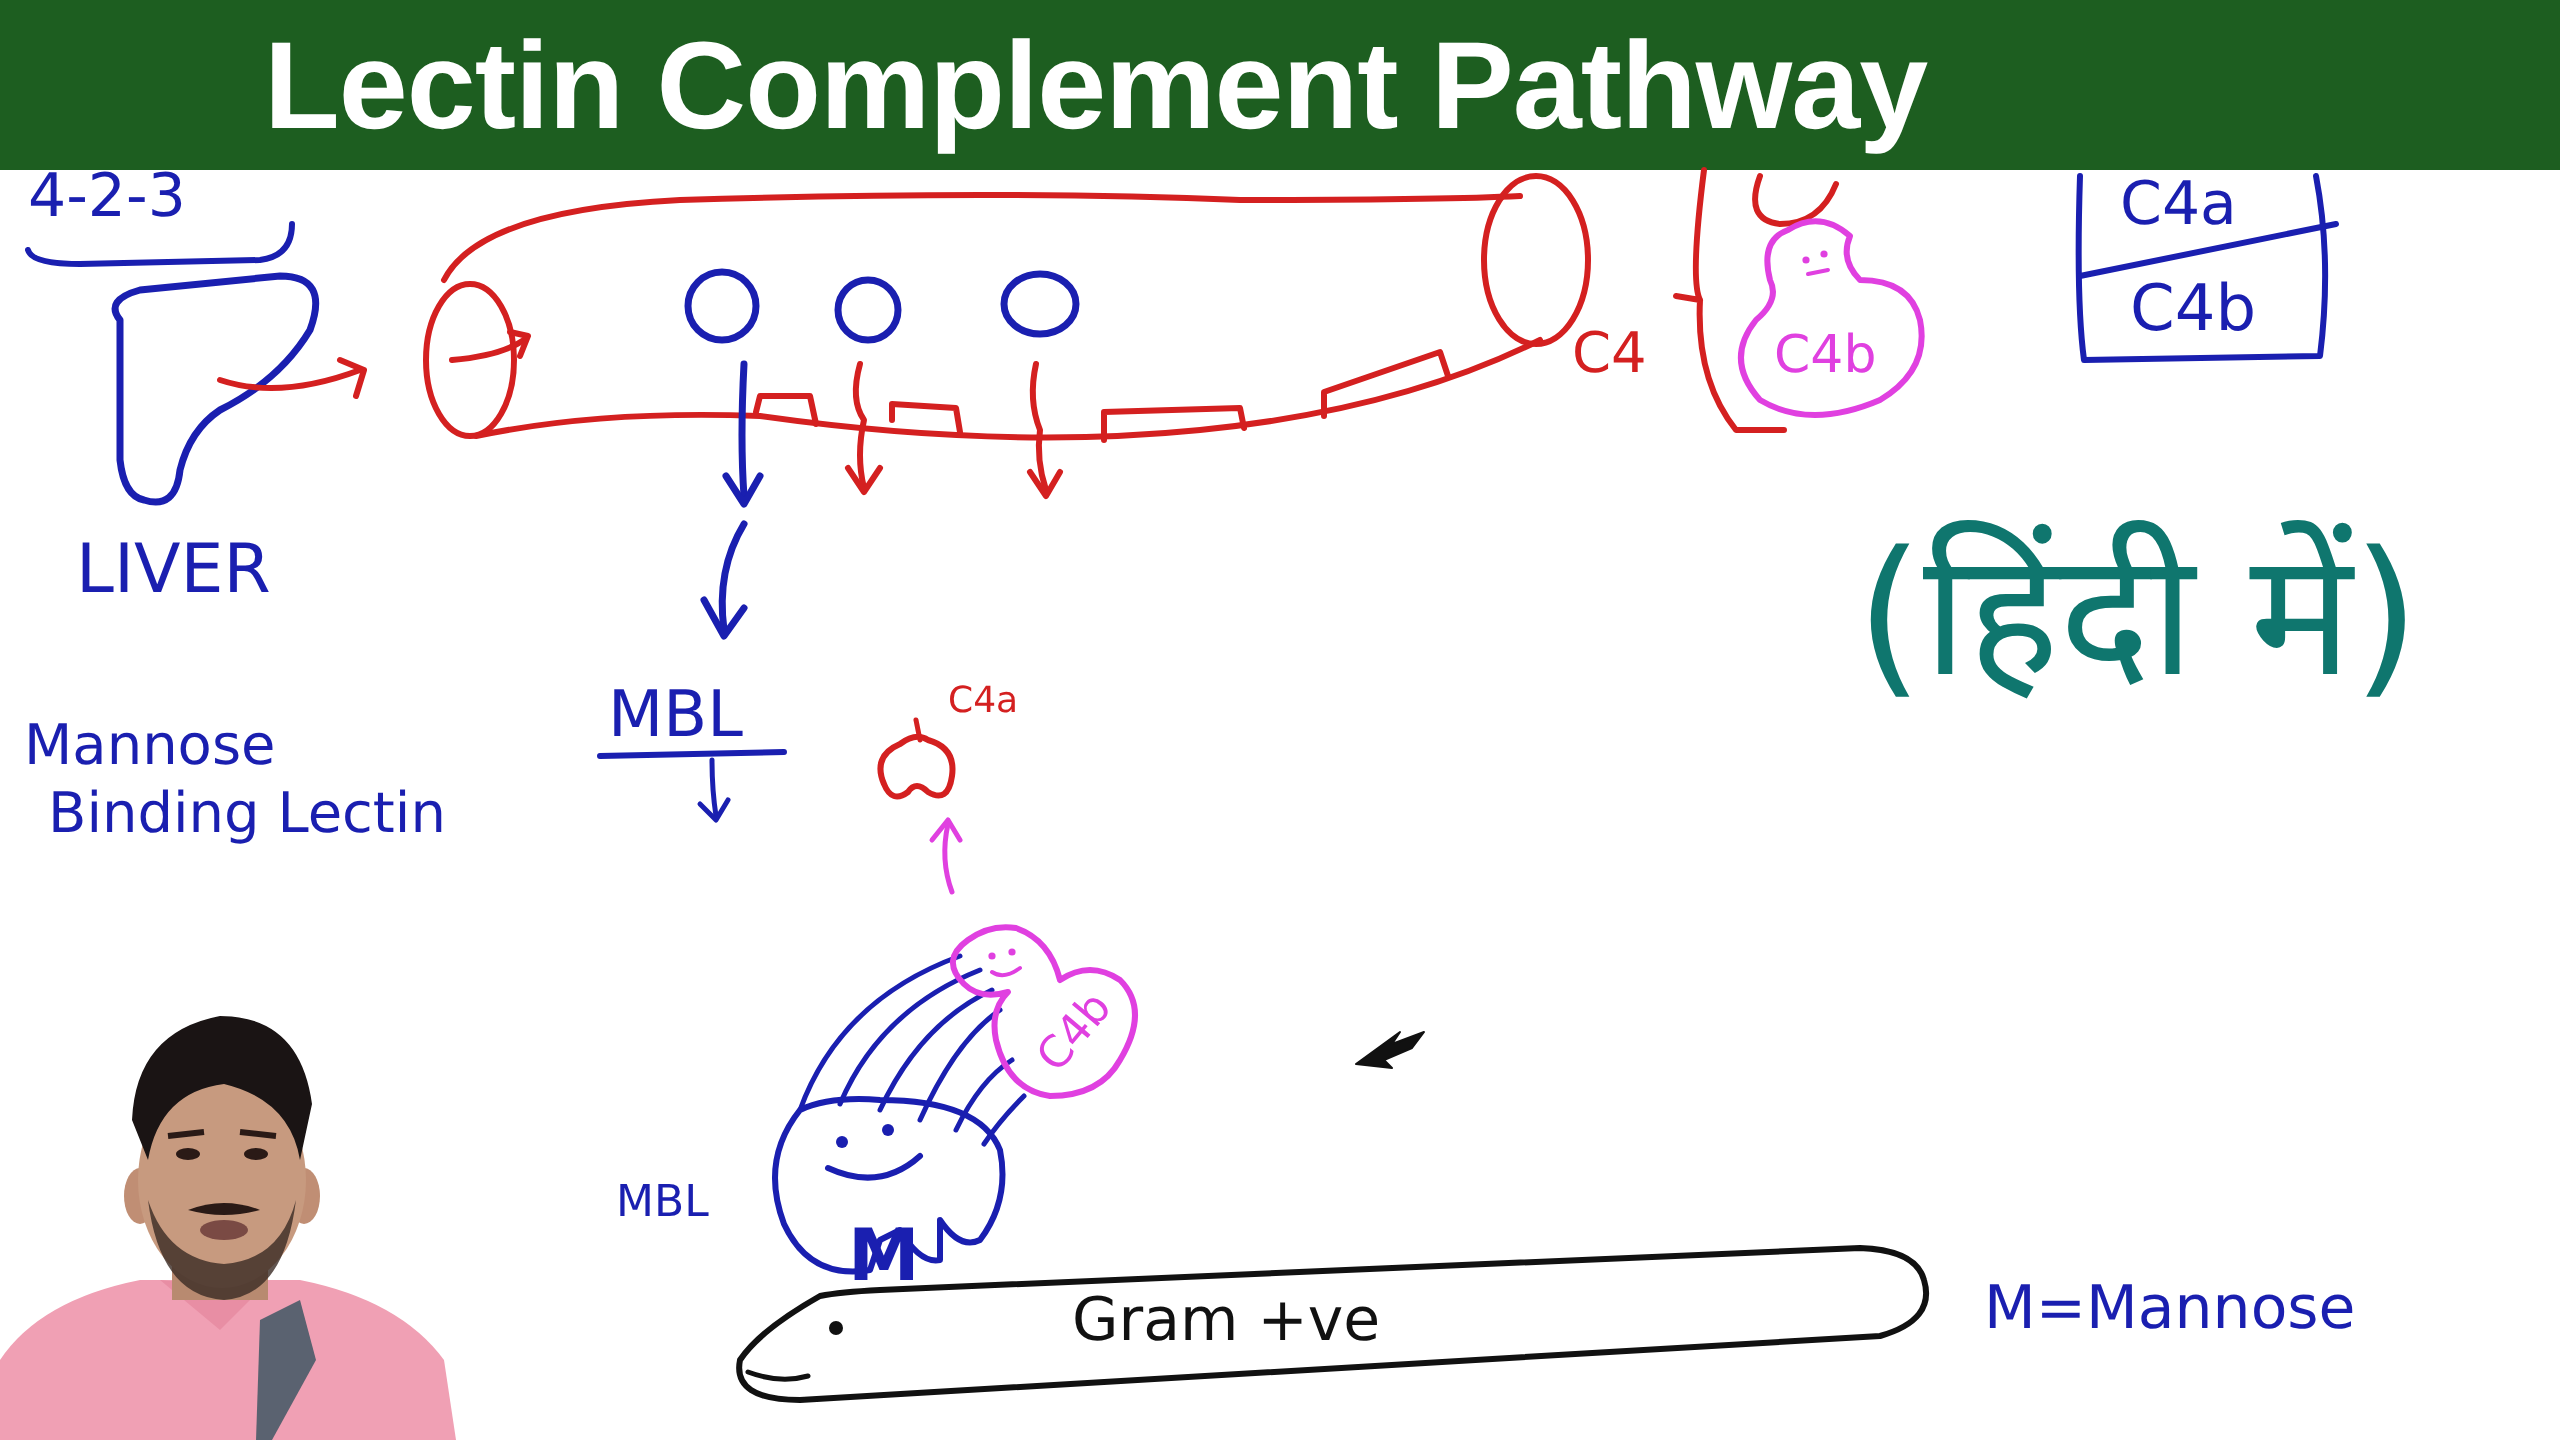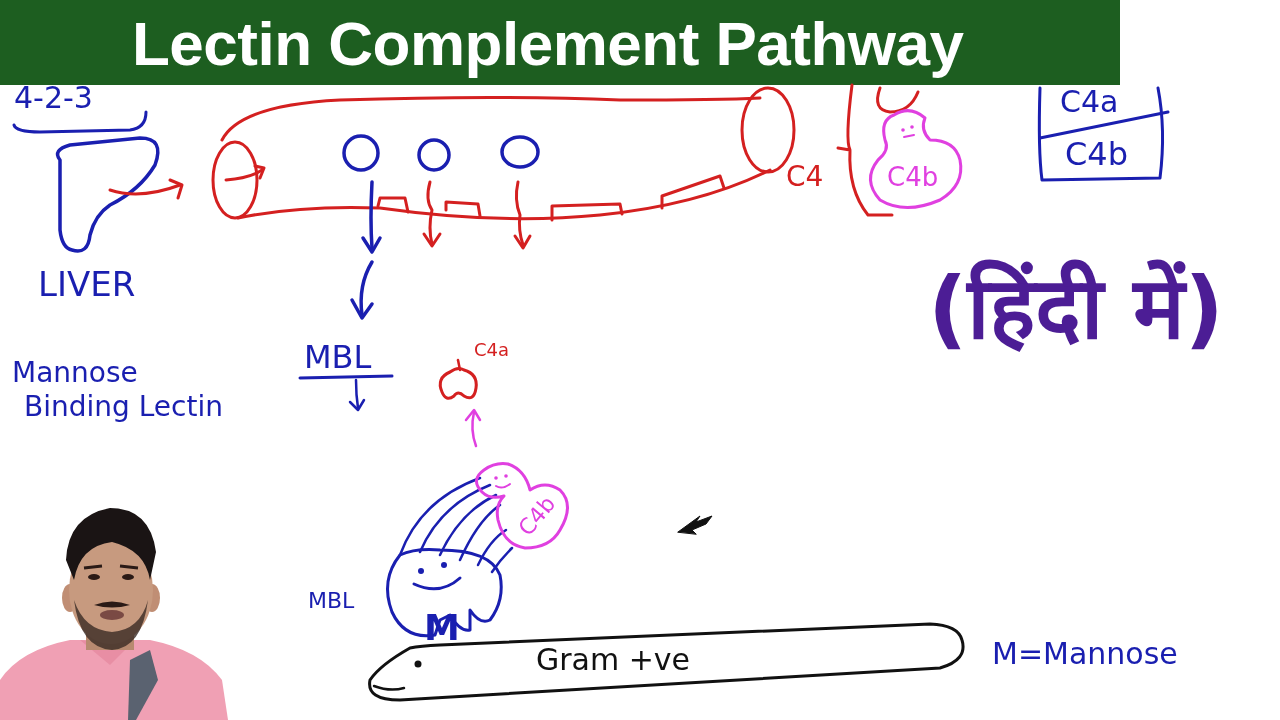--- a/index.html
+++ b/index.html
@@ -2,32 +2,32 @@
 <html><head>
 <meta charset="utf-8">
 <style>
   html, body { margin: 0; padding: 0; }
   body {
     width: 1280px; height: 720px; overflow: hidden; position: relative;
     background: #ffffff;
     font-family: "Liberation Sans", sans-serif;
   }
   .title-bar {
-    position: absolute; left: 0; top: 0; width: 1120px; height: 85px;
+    position: absolute; left: 0; top: 0; width: 1280px; height: 85px;
     background: #1d5e20;
   }
   .title-text {
     position: absolute; left: 132px; top: 6px;
     color: #ffffff; font-weight: bold; font-size: 62px; line-height: 76px;
     letter-spacing: -0.5px;
     font-family: "Liberation Sans", sans-serif;
   }
   .hindi {
     position: absolute; left: 928px; top: 258px;
-    color: #4c1d95; font-weight: bold; font-size: 86px; line-height: 100px;
+    color: #0f766e; font-weight: normal; font-size: 86px; line-height: 100px;
     font-family: "DejaVu Sans", sans-serif;
   }
   svg.board { position: absolute; left: 0; top: 0; }
   .hw {
     font-family: "DejaVu Sans", sans-serif;
   }
   .presenter {
     position: absolute; left: 0; top: 480px; width: 228px; height: 240px;
     overflow: hidden;
   }

